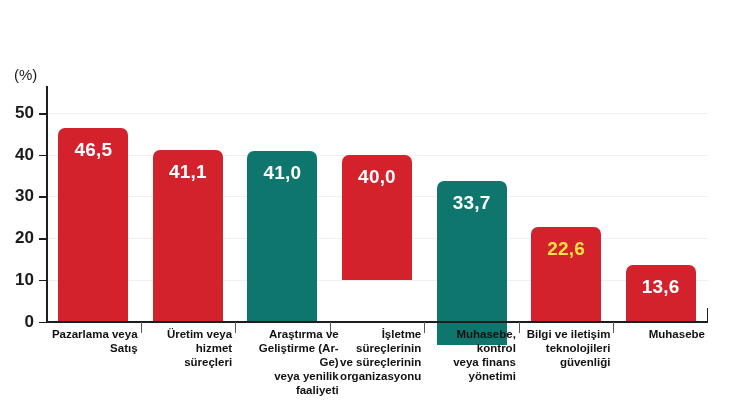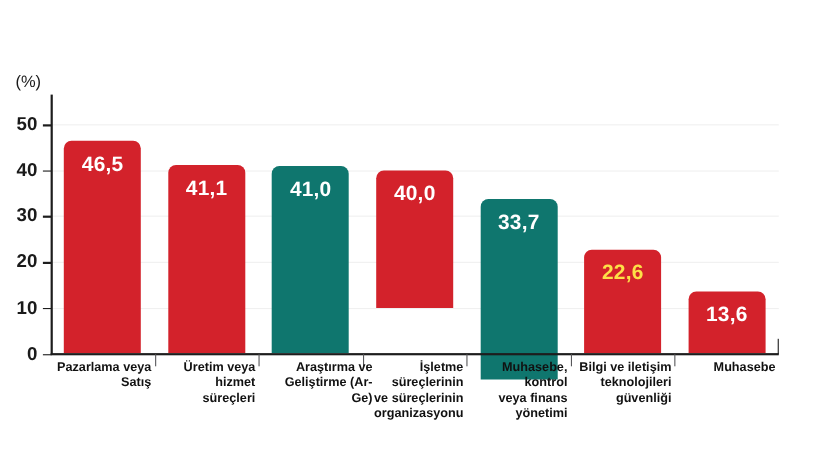--- a/index.html
+++ b/index.html
@@ -189,20 +189,21 @@
       <div class="cat-label" style="left: 49px; width: 88.5714px;">
         <div>Pazarlama veya Satış</div>
       </div>
       <div class="cat-label" style="left: 143.571px; width: 88.5714px;">
         <div>Üretim veya hizmet</div>
         <div>süreçleri</div>
       </div>
       <div class="cat-label" style="left: 238.143px; width: 88.5714px; margin-left: 12px;">
         <div>Araştırma ve</div>
         <div>Geliştirme (Ar-Ge)</div>
+        <div>veya yenilik faaliyeti</div>
       </div>
       <div class="cat-label" style="left: 332.714px; width: 88.5714px;">
         <div>İşletme süreçlerinin</div>
         <div>ve süreçlerinin</div>
         <div>organizasyonu</div>
       </div>
       <div class="cat-label" style="left: 427.286px; width: 88.5714px;">
         <div>Muhasebe, kontrol</div>
         <div>veya finans yönetimi</div>
       </div>

